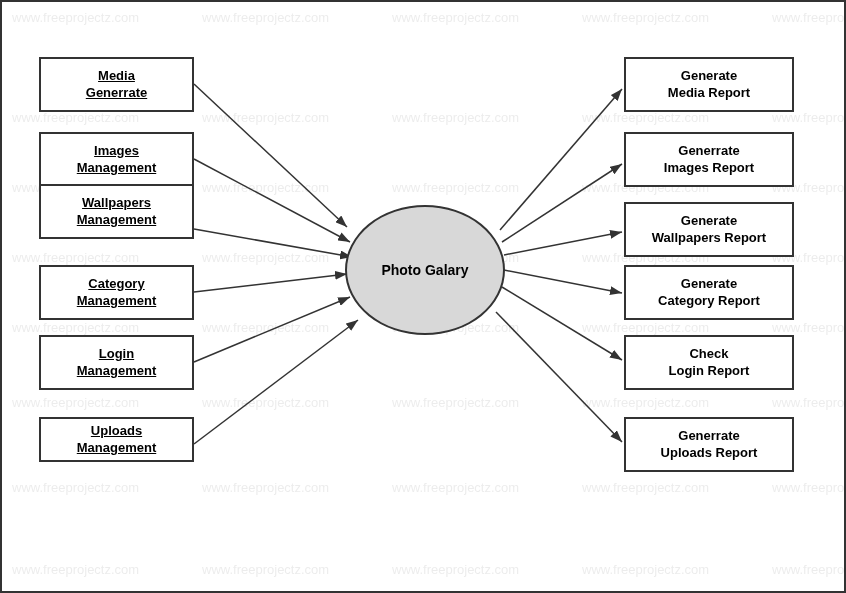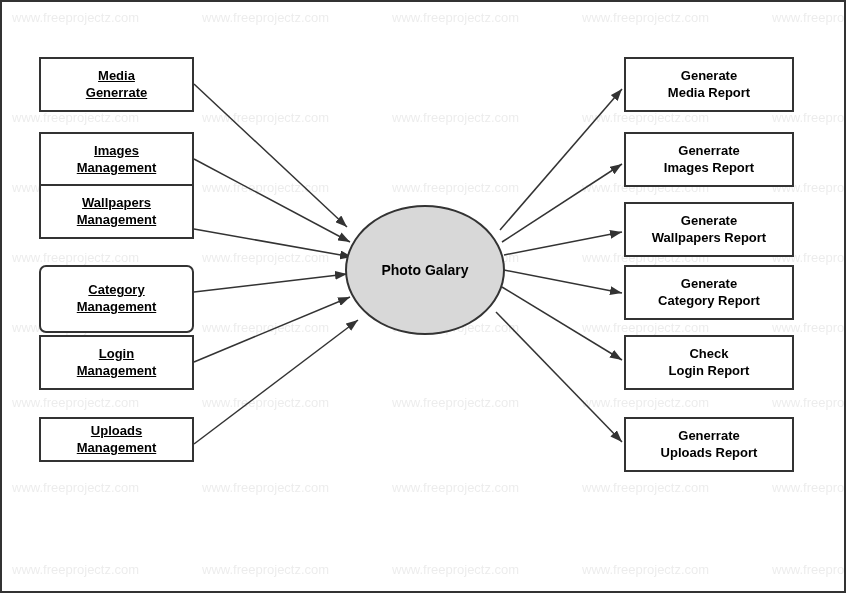--- a/index.html
+++ b/index.html
@@ -177,21 +177,21 @@
 Generrate</span>
   </div>
   <div class="node-box" style="left:37px;top:130px;width:155px;height:55px;">
     <span style="white-space:pre-line;font-weight:bold;text-decoration:underline;">Images
 Management</span>
   </div>
   <div class="node-box" style="left:37px;top:182px;width:155px;height:55px;">
     <span style="white-space:pre-line;font-weight:bold;text-decoration:underline;">Wallpapers
 Management</span>
   </div>
-  <div class="node-box" style="left:37px;top:263px;width:155px;height:68px;border-radius:7px;">
+  <div class="node-box" style="left:37px;top:263px;width:155px;height:55px;">
     <span style="white-space:pre-line;font-weight:bold;text-decoration:underline;">Category
 Management</span>
   </div>
   <div class="node-box" style="left:37px;top:333px;width:155px;height:55px;">
     <span style="white-space:pre-line;font-weight:bold;text-decoration:underline;text-align:center;">Login
 Management</span>
   </div>
   <div class="node-box" style="left:37px;top:415px;width:155px;height:45px;">
     <span style="white-space:pre-line;font-weight:bold;text-decoration:underline;">Uploads
 Management</span>

